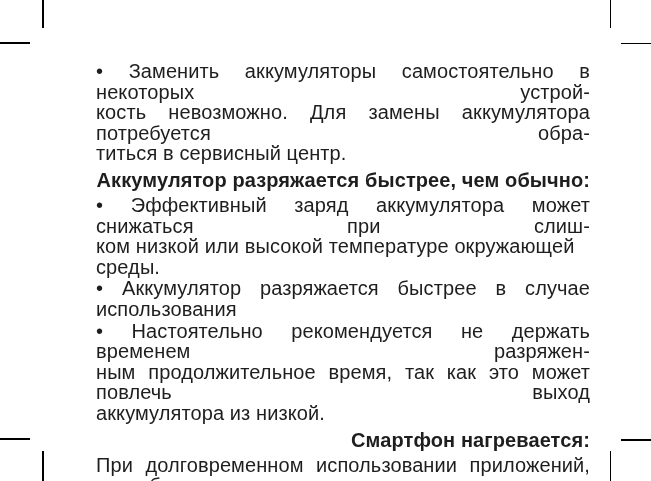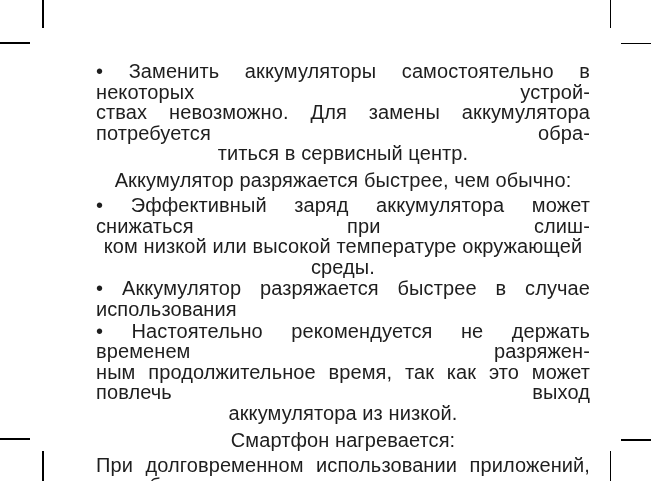--- a/index.html
+++ b/index.html
@@ -37,29 +37,29 @@
     position: absolute;
     left: 96px;
     top: 61px;
     width: 494px;
     color: var(--text-color, #1e1e1e);
     font-size: 20px;
     line-height: 20.6px;
     letter-spacing: 0.1px;
   }
   .heading {
-    font-weight: normal;
+    font-weight: bold;
     margin: 6px 0 4.5px 0;
-    text-align: center;
+    text-align: right;
   }
   .para {
     margin: 0 0 1px 0;
   }
   .line {
-    text-align: center;
+    text-align: left;
     white-space: normal;
   }
   .jline {
     text-align: justify;
     text-align-last: justify;
   }
 </style>
 </head>
 <body style="--page-bg: #ffffff; --text-color: #1e1e1e; --mark-color: #000000;">
 
@@ -70,21 +70,21 @@
   <div class="cm cm-tr-v"></div>
   <div class="cm cm-tr-h"></div>
   <div class="cm cm-bl-h"></div>
   <div class="cm cm-bl-v"></div>
   <div class="cm cm-br-h"></div>
   <div class="cm cm-br-v"></div>
 
   <div class="text-column">
       <div class="para">
         <div class="line jline">• Заменить аккумуляторы самостоятельно в некоторых устрой-</div>
-        <div class="line jline">ствах невозможно. Для замены аккумулятора потребуется обра-</div>
+        <div class="line jline">кость невозможно. Для замены аккумулятора потребуется обра-</div>
         <div class="line">титься в сервисный центр.</div>
       </div>
       <div class="heading">Аккумулятор разряжается быстрее, чем обычно:</div>
       <div class="para">
         <div class="line jline">• Эффективный заряд аккумулятора может снижаться при слиш-</div>
         <div class="line">ком низкой или высокой температуре окружающей среды.</div>
       </div>
       <div class="para">
         <div class="line jline">• Аккумулятор разряжается быстрее в случае использования</div>
       </div>

